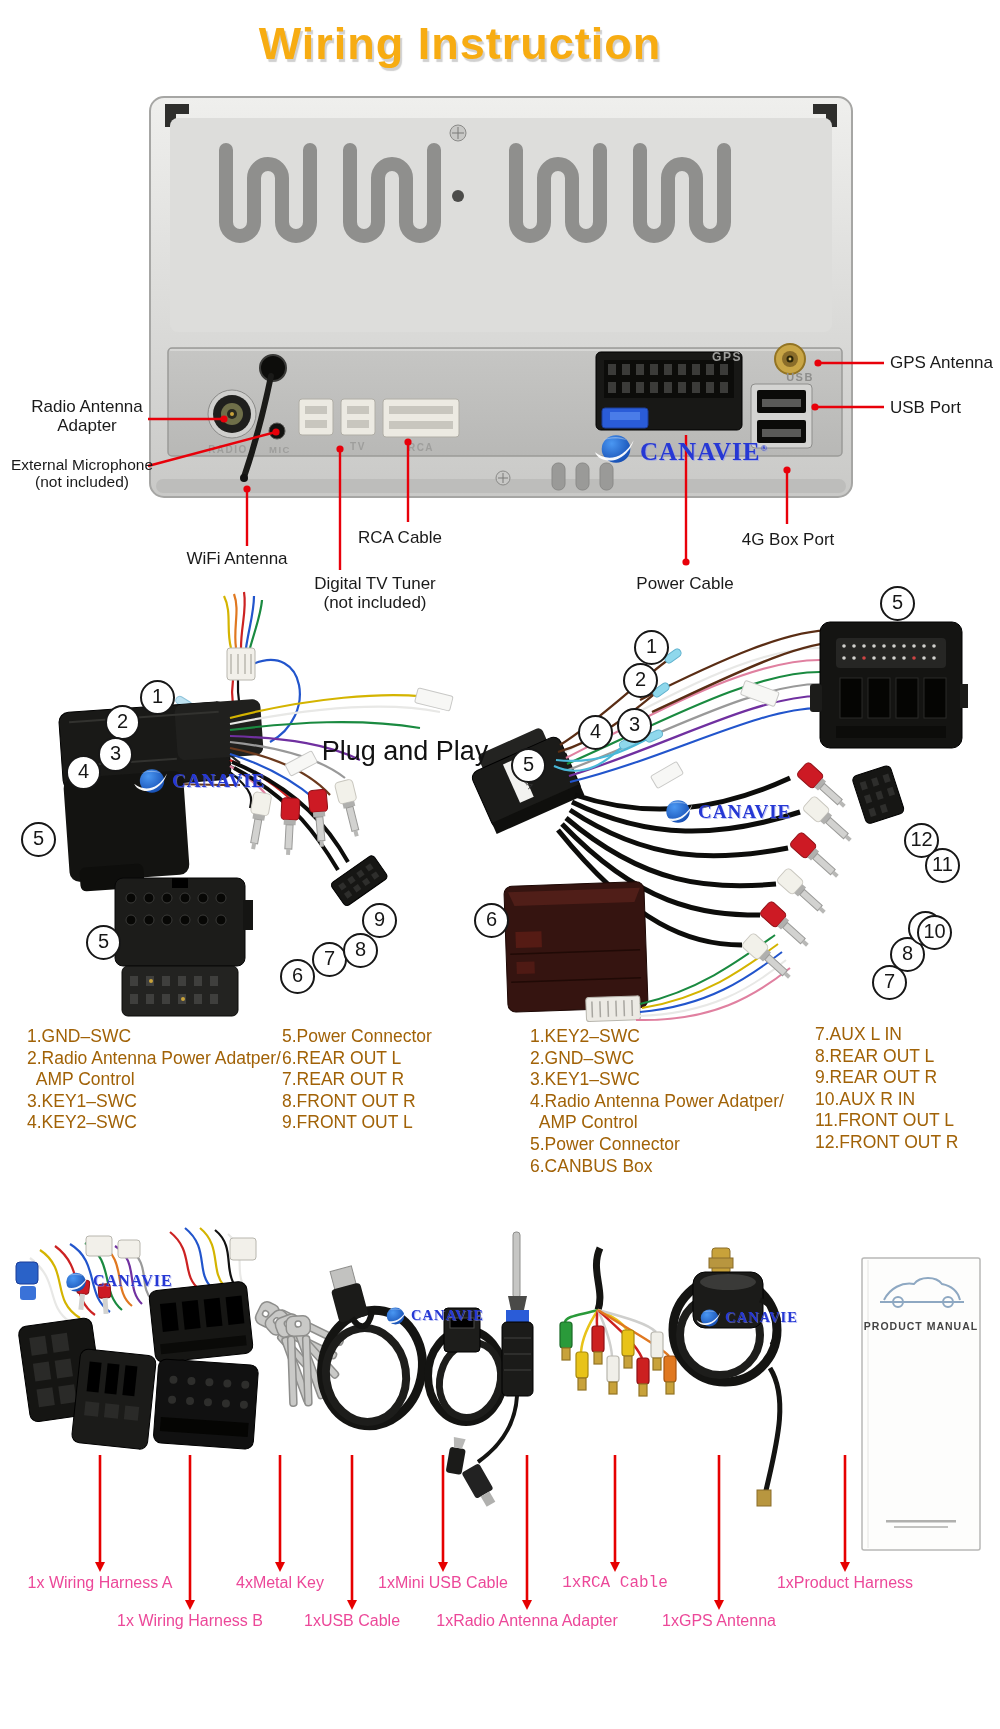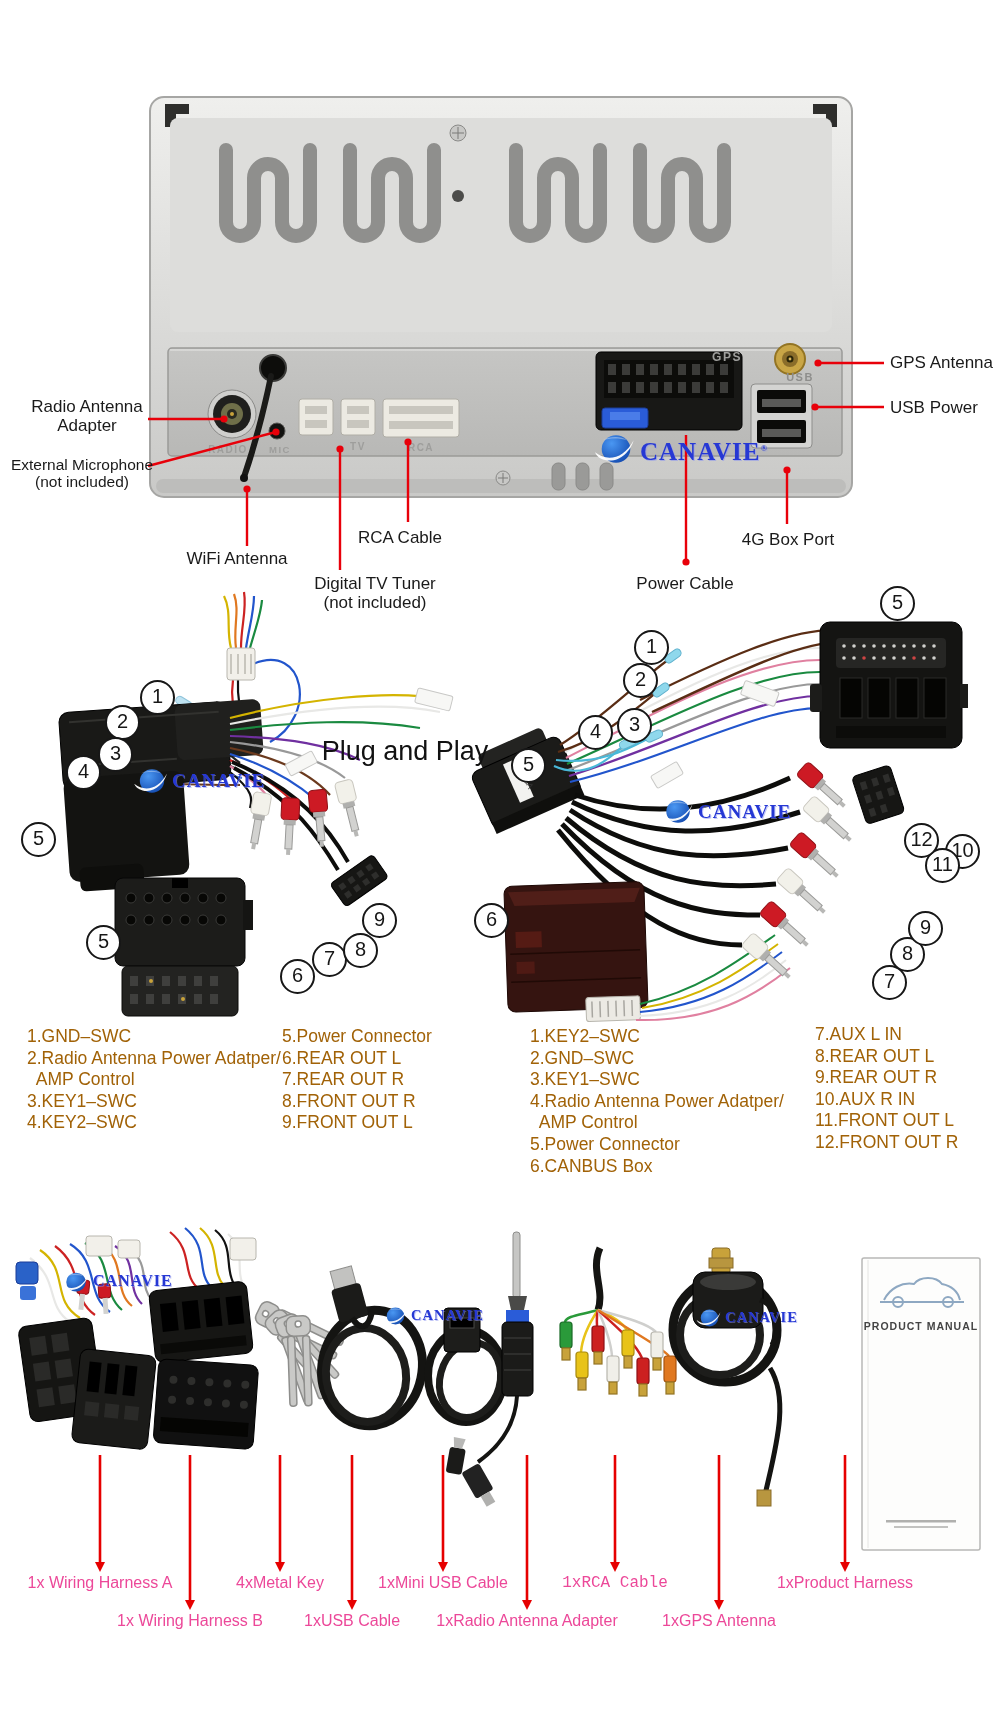--- a/index.html
+++ b/index.html
@@ -721,23 +721,24 @@
         <path d="M522 1600 L532 1600 L527 1610 Z" fill="#e60000"></path>
         <line x1="615" y1="1455" x2="615" y2="1562" stroke="#e60000" stroke-width="2.6"></line>
         <path d="M610 1562 L620 1562 L615 1572 Z" fill="#e60000"></path>
         <line x1="719" y1="1455" x2="719" y2="1600" stroke="#e60000" stroke-width="2.6"></line>
         <path d="M714 1600 L724 1600 L719 1610 Z" fill="#e60000"></path>
         <line x1="845" y1="1455" x2="845" y2="1562" stroke="#e60000" stroke-width="2.6"></line>
         <path d="M840 1562 L850 1562 L845 1572 Z" fill="#e60000"></path>
       </g>
 </svg>
 
+<div id="main-title" class="abs title" style="left:460px;top:18px">Wiring Instruction</div>
 
 <div class="abs callout" style="left:890px;top:353px">GPS Antenna</div>
-<div class="abs callout" style="left:890px;top:398px">USB Power</div>
+<div class="abs callout" style="left:890px;top:398px">USB Port</div>
 <div class="abs callout center two" style="left:87px;top:398px">
   <div>Radio Antenna</div>
       <div>Adapter</div>
 </div>
 <div class="abs callout center small" style="left:82px;top:456px">
   <div>External Microphone</div>
       <div>(not included)</div>
 </div>
 <div class="abs callout center" style="left:237px;top:549px">WiFi Antenna</div>
 <div class="abs callout center" style="left:400px;top:528px">RCA Cable</div>
@@ -771,21 +772,21 @@
     <div class="num-circle" style="left: 634px; top: 630px;">1</div>
     <div class="num-circle" style="left: 623px; top: 663px;">2</div>
     <div class="num-circle" style="left: 617px; top: 708px;">3</div>
     <div class="num-circle" style="left: 578px; top: 715px;">4</div>
     <div class="num-circle" style="left: 511px; top: 748px;">5</div>
     <div class="num-circle" style="left: 880px; top: 586px;">5</div>
     <div class="num-circle" style="left: 474px; top: 903px;">6</div>
     <div class="num-circle" style="left: 872px; top: 965px;">7</div>
     <div class="num-circle" style="left: 890px; top: 937px;">8</div>
     <div class="num-circle" style="left: 908px; top: 911px;">9</div>
-    <div class="num-circle" style="left: 917px; top: 834px; margin-left: 28px;">10</div>
+    <div class="num-circle" style="left: 917px; top: 915px;">10</div>
     <div class="num-circle" style="left: 925px; top: 848px; text-align: center;">11</div>
     <div class="num-circle" style="left: 904px; top: 823px;">12</div>
     <div class="legend-col" style="left: 27px; top: 1026px;">
       <div class="legend-line">1.GND–SWC</div>
       <div class="legend-line">2.Radio Antenna Power Adatper/</div>
       <div class="legend-line">  AMP Control</div>
       <div class="legend-line">3.KEY1–SWC</div>
       <div class="legend-line">4.KEY2–SWC</div>
     </div>
     <div class="legend-col" style="left: 282px; top: 1026px;">

